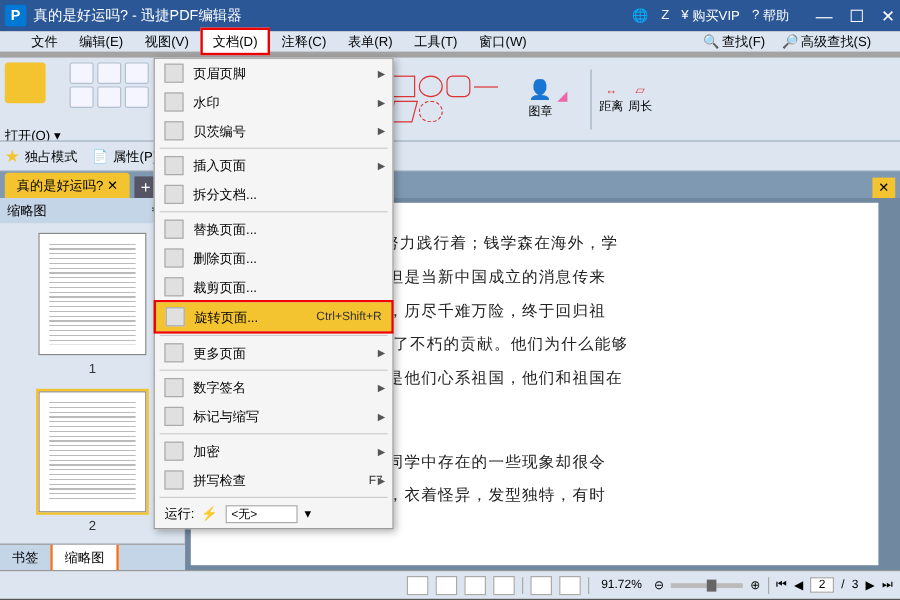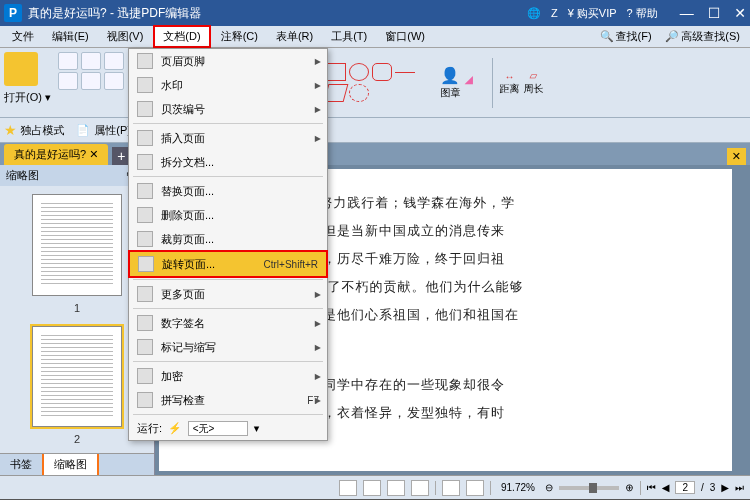--- a/index.html
+++ b/index.html
@@ -3,31 +3,31 @@
 <meta charset="utf-8">
 <style>
 *{margin:0;padding:0;box-sizing:border-box;font-family:"Microsoft YaHei",Arial,sans-serif}
 body{width:750px;height:500px;background:#555;overflow:hidden;font-size:11px}
 .titlebar{height:26px;background:#2b5797;color:#fff;display:flex;align-items:center;padding:0 4px}
 .logo{width:18px;height:18px;background:#0078d4;border-radius:2px;margin-right:6px;display:flex;align-items:center;justify-content:center;color:#fff;font-weight:bold;font-size:12px}
 .title-text{flex:1;font-size:12px}
 .title-right{display:flex;align-items:center;gap:10px;font-size:11px}
 .title-right span{display:flex;align-items:center;gap:3px;cursor:pointer}
 .win-btns{display:flex;gap:14px;margin-left:12px;font-size:14px}
-.menubar{height:22px;background:#dce5f0;display:flex;align-items:center;padding:0 4px;gap:2px;border-bottom:1px solid #a3a3a3}
+.menubar{height:22px;background:#dce5f0;display:flex;align-items:center;padding:0 18px;gap:2px;border-bottom:5px solid #a3a3a3}
 .menu-item{padding:2px 8px;cursor:pointer;font-size:11px}
 .menu-item.hl{border:2px solid #e00;background:#fff}
 .menu-spacer{flex:1}
 .menu-search{display:flex;align-items:center;gap:2px;padding:0 6px;font-size:11px}
 .toolbar{height:70px;background:#dce5f0;display:flex;padding:4px;gap:8px;border-bottom:1px solid #a0b0c0;overflow:hidden}
 .tb-group{display:flex;flex-direction:column;gap:2px}
 .tb-open{display:flex;align-items:center;gap:2px}
 .open-icon{width:34px;height:34px;background:#f4c430;border-radius:3px;position:relative}
 .open-icon:before{content:"";position:absolute;top:4px;left:3px;width:20px;height:4px;background:#f4c430;border-radius:2px 2px 0 0}
-.open-label{font-size:11px;margin-top:2px}
+.open-label{font-size:11px;margin-top:18px}
 .tb-row{display:flex;gap:3px;align-items:center}
 .tb-btn{width:20px;height:18px;background:#f5f5ff;border:1px solid #b0c0d0;border-radius:2px}
 .sep{width:1px;height:50px;background:#a0b0c0;margin:0 2px}
 .exclusive{display:flex;align-items:center;gap:4px;padding:4px;background:#dce5f0;border-bottom:1px solid #a0b0c0;font-size:11px}
 .star{color:#f4c430;font-size:14px}
 .tabbar{height:22px;background:#8099b3;display:flex;align-items:flex-end;padding:0 4px}
 .tab{background:#f4c430;padding:3px 10px;font-size:11px;border-radius:3px 3px 0 0}
 .tab-add{width:18px;height:18px;background:#556;color:#fff;display:flex;align-items:center;justify-content:center;margin-left:4px;font-size:14px}
 .main{display:flex;height:310px;background:#7088a0}
 .sidebar{width:155px;background:#dce5f0;display:flex;flex-direction:column;border-right:1px solid #889}

